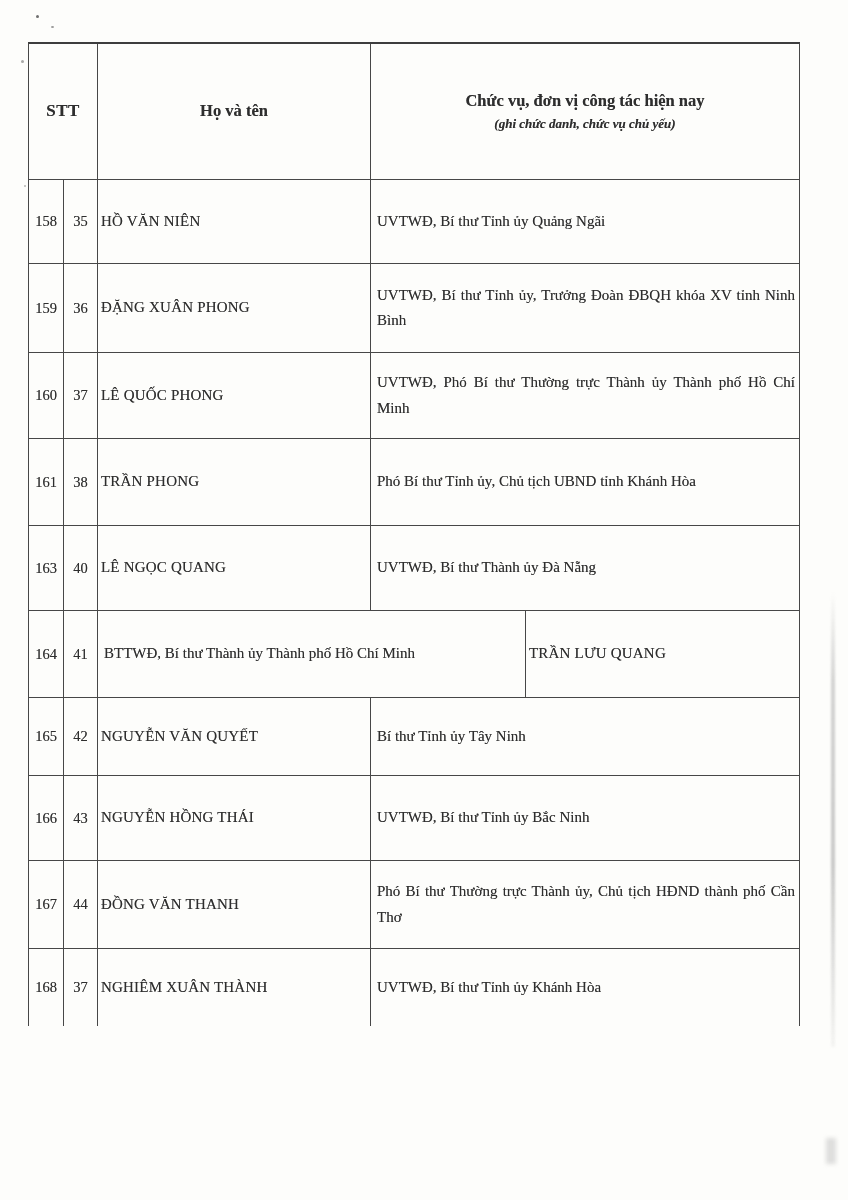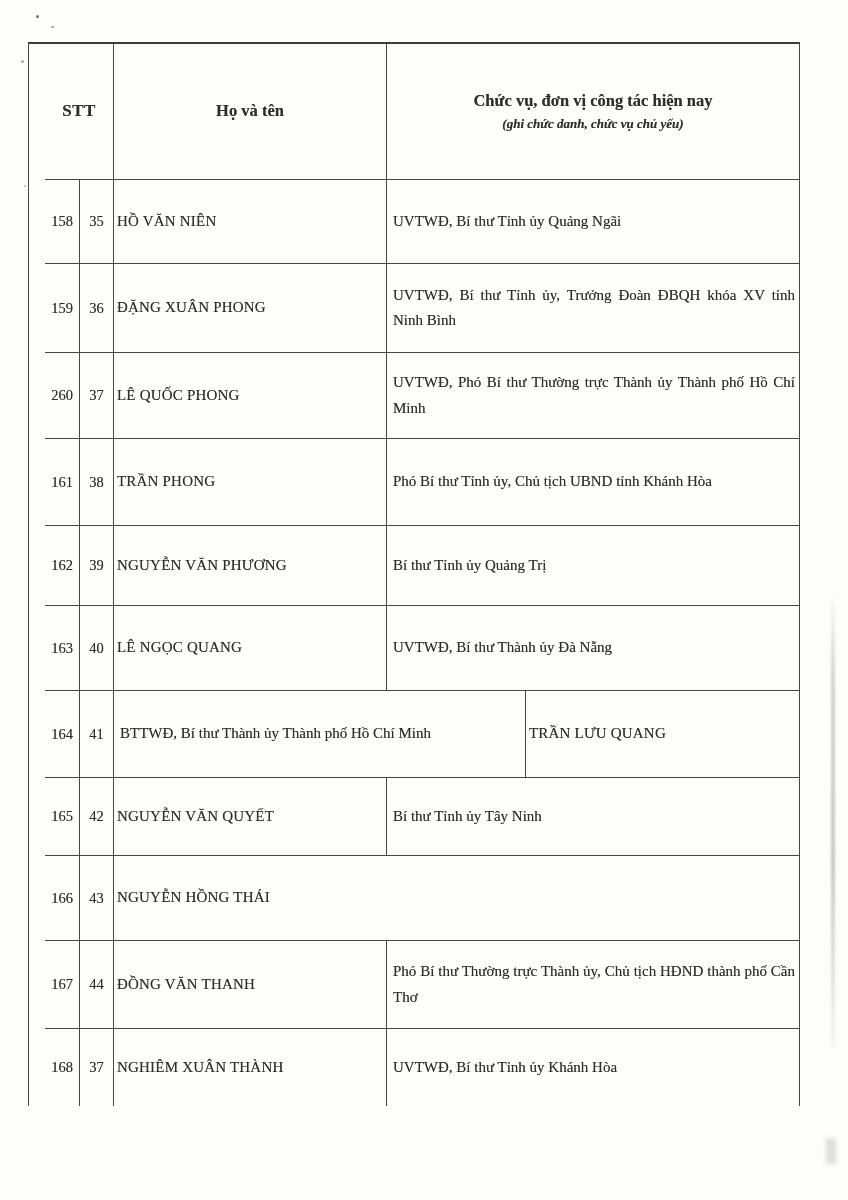--- a/index.html
+++ b/index.html
@@ -6,21 +6,21 @@
   body{
     width:848px;height:1200px;
     background:#fdfdfb;
     font-family:"Liberation Serif","DejaVu Serif",serif;
     color:#2e2e2e;
     position:relative;
     overflow:hidden;
   }
   .page{position:absolute;inset:0;}
   
-  .doc-table{text-shadow:0 0 .6px rgba(45,45,45,.55);padding-left:16px;}
+  .doc-table{text-shadow:0 0 .6px rgba(45,45,45,.55);}
 
   .doc-table{
     position:absolute;left:28px;top:42px;width:772px;
     border-top:2px solid #3d3d3d;
     border-left:1px solid #474747;
     border-right:1px solid #474747;
     box-sizing:border-box;
   }
   .row{display:flex;border-bottom:1px solid #474747;box-sizing:border-box;}
   .row.last{border-bottom:none;}
@@ -98,39 +98,33 @@
     </div>
 
     <div class="row r1">
       <div class="cell c-no">159</div>
       <div class="cell c-sub">36</div>
       <div class="cell c-name">ĐẶNG XUÂN PHONG</div>
       <div class="cell c-pos">UVTWĐ, Bí thư Tỉnh ủy, Trưởng Đoàn ĐBQH khóa XV tỉnh Ninh Bình</div>
     </div>
 
     <div class="row r2">
-      <div class="cell c-no">260</div>
+      <div class="cell c-no">160</div>
       <div class="cell c-sub">37</div>
       <div class="cell c-name">LÊ QUỐC PHONG</div>
       <div class="cell c-pos">UVTWĐ, Phó Bí thư Thường trực Thành ủy Thành phố Hồ Chí Minh</div>
     </div>
 
     <div class="row r3">
       <div class="cell c-no">161</div>
       <div class="cell c-sub">38</div>
       <div class="cell c-name">TRẦN PHONG</div>
       <div class="cell c-pos">Phó Bí thư Tỉnh ủy, Chủ tịch UBND tỉnh Khánh Hòa</div>
     </div>
 
-    <div class="row r4">
-      <div class="cell c-no">162</div>
-      <div class="cell c-sub">39</div>
-      <div class="cell c-name">NGUYỄN VĂN PHƯƠNG</div>
-      <div class="cell c-pos">Bí thư Tỉnh ủy Quảng Trị</div>
-    </div>
 
     <div class="row r5">
       <div class="cell c-no">163</div>
       <div class="cell c-sub">40</div>
       <div class="cell c-name">LÊ NGỌC QUANG</div>
       <div class="cell c-pos">UVTWĐ, Bí thư Thành ủy Đà Nẵng</div>
     </div>
 
     <div class="row r6">
       <div class="cell c-no">164</div>
@@ -143,20 +137,21 @@
       <div class="cell c-no">165</div>
       <div class="cell c-sub">42</div>
       <div class="cell c-name">NGUYỄN VĂN QUYẾT</div>
       <div class="cell c-pos">Bí thư Tỉnh ủy Tây Ninh</div>
     </div>
 
     <div class="row r8">
       <div class="cell c-no">166</div>
       <div class="cell c-sub">43</div>
       <div class="cell c-name">NGUYỄN HỒNG THÁI</div>
+      <div class="cell c-pos">UVTWĐ, Bí thư Tỉnh ủy Bắc Ninh</div>
     </div>
 
     <div class="row r9">
       <div class="cell c-no">167</div>
       <div class="cell c-sub">44</div>
       <div class="cell c-name">ĐỒNG VĂN THANH</div>
       <div class="cell c-pos">Phó Bí thư Thường trực Thành ủy, Chủ tịch HĐND thành phố Cần Thơ</div>
     </div>
 
     <div class="row r10 last">

